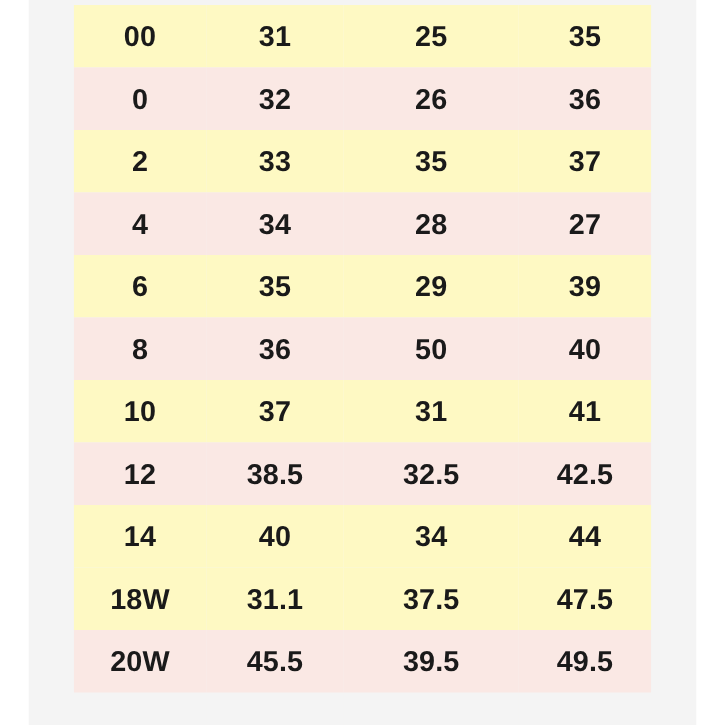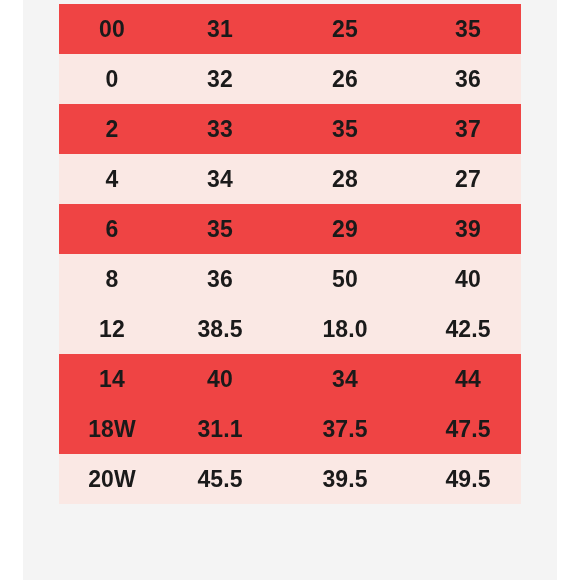--- a/index.html
+++ b/index.html
@@ -38,21 +38,21 @@
     overflow: hidden;
   }
   table.size-table {
     width: 462px;
     border-collapse: collapse;
     table-layout: fixed;
   }
   table.size-table tr {
     height: 50px;
   }
-  table.size-table tr.row-light { background: #ef4444; }
+  table.size-table tr.row-light { background: #fef9c3; }
   table.size-table tr.row-dark  { background: #fae8e4; }
   table.size-table td {
     text-align: center;
     vertical-align: middle;
     color: #1a1a1a;
     font-size: 23px;
     font-weight: bold;
     font-family: "Liberation Sans", sans-serif;
     padding: 0;
     line-height: 50px;
@@ -107,24 +107,30 @@
               <td>35</td>
               <td>29</td>
               <td>39</td>
             </tr>
             <tr class="row-dark">
               <td>8</td>
               <td>36</td>
               <td>50</td>
               <td>40</td>
             </tr>
+            <tr class="row-light">
+              <td>10</td>
+              <td>37</td>
+              <td>31</td>
+              <td>41</td>
+            </tr>
             <tr class="row-dark">
               <td>12</td>
               <td>38.5</td>
-              <td>18.0</td>
+              <td>32.5</td>
               <td>42.5</td>
             </tr>
             <tr class="row-light">
               <td>14</td>
               <td>40</td>
               <td>34</td>
               <td>44</td>
             </tr>
             <tr class="row-light">
               <td>18W</td>

